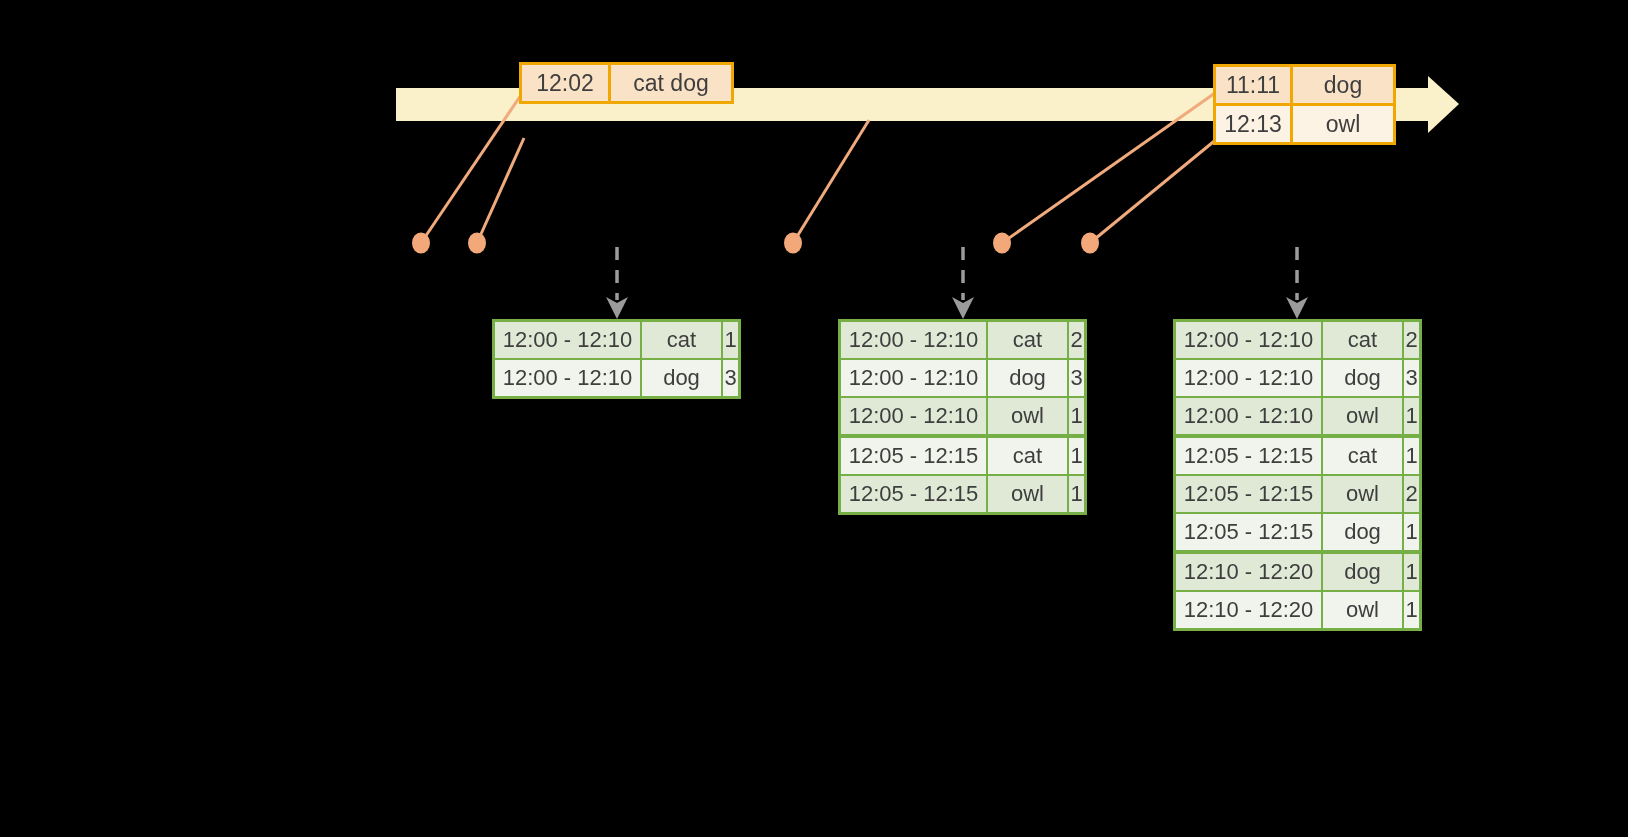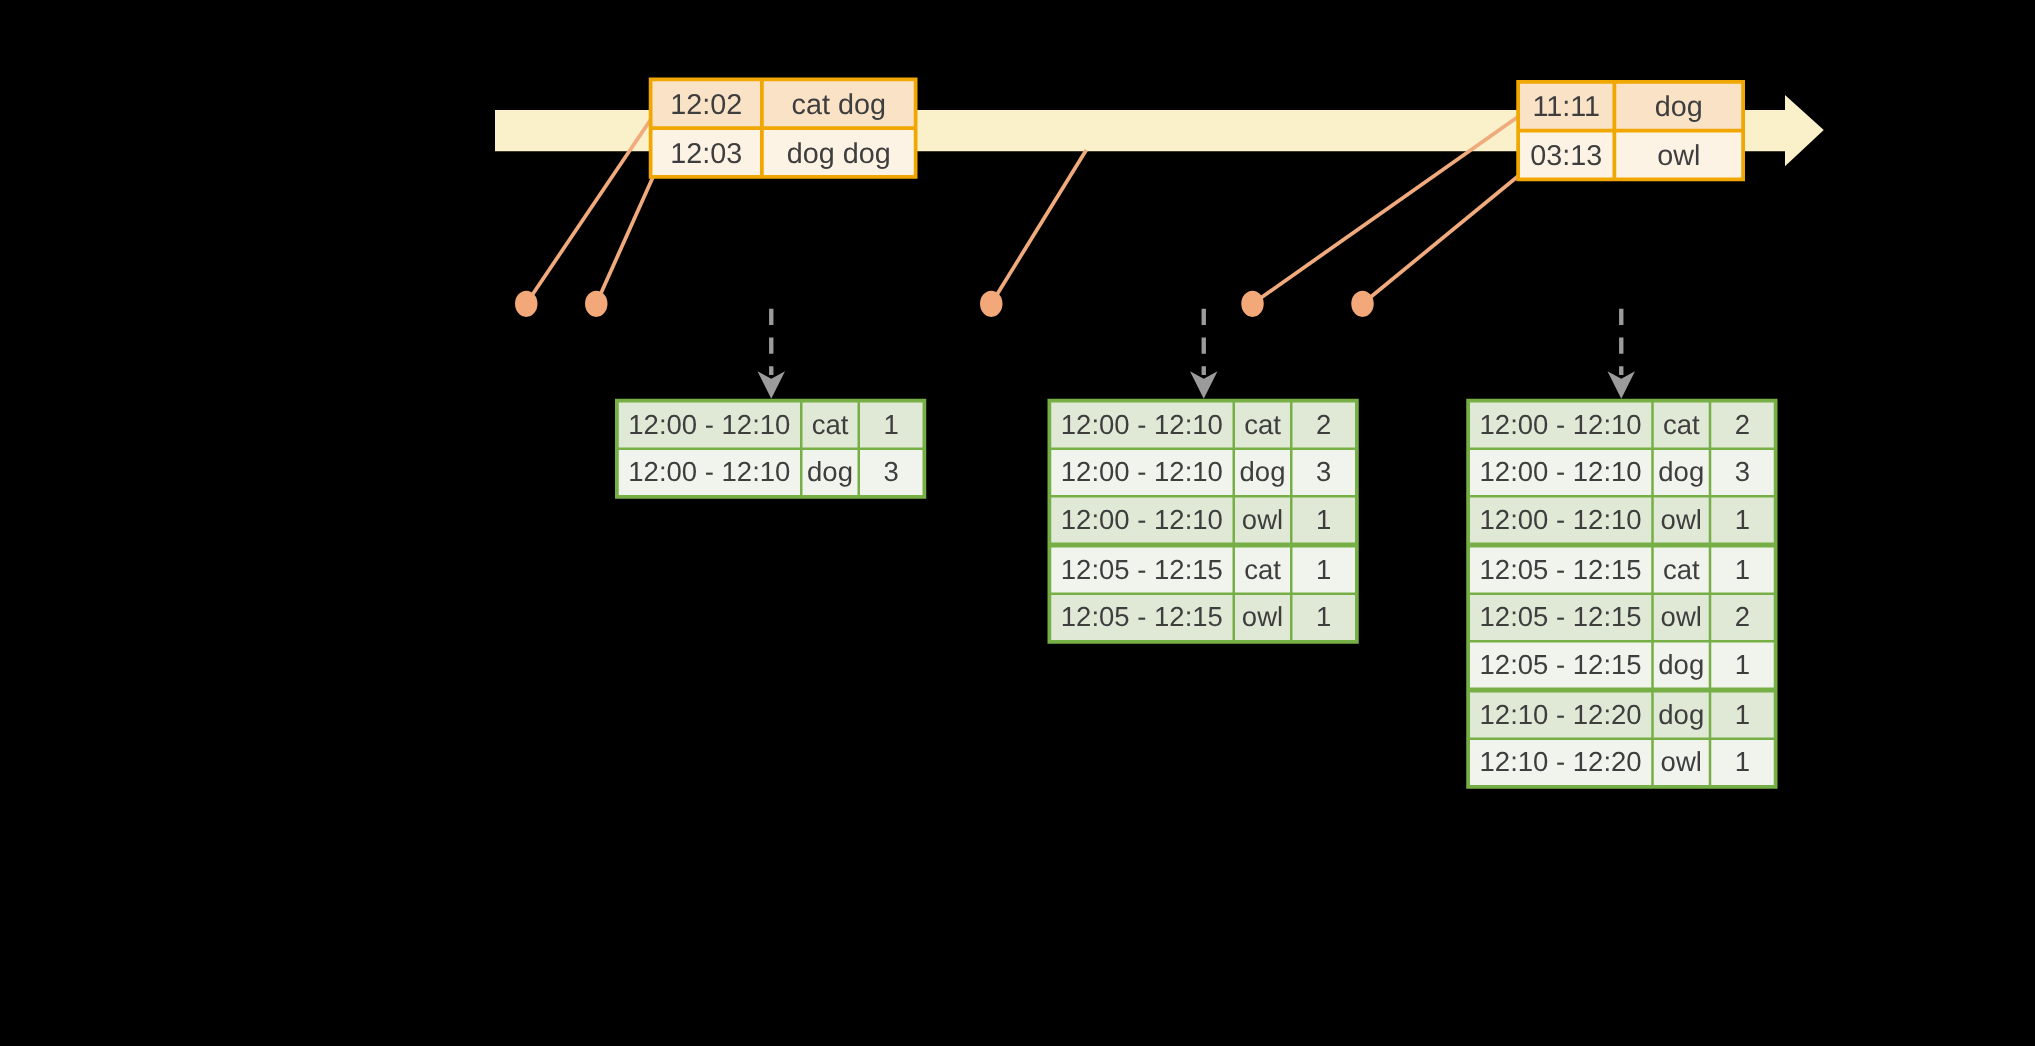--- a/index.html
+++ b/index.html
@@ -37,21 +37,21 @@
   }
   .rrow{display:flex;gap:2px;}
   .rrow.group-start{margin-top:2px;}
   .rcell{
     display:flex;align-items:center;justify-content:center;
     font-size:22px;height:36px;
   }
   .r-dark  .rcell{background:#DFE9D6;}
   .r-light .rcell{background:#F0F4EC;}
   .rwin{width:145px;}
-  .rword{width:44px;}
+  .rword{width:79px;}
   .rcount{flex:1;}
   #result-table-0{left:492px;top:319px;}
   #result-table-1{left:838px;top:319px;}
   #result-table-2{left:1173px;top:319px;}
 </style>
 </head>
 <body>
 
 <div class="canvas">
 
@@ -84,32 +84,28 @@
       <line x1="1297" y1="247" x2="1297" y2="300" stroke="#9B9B9B" stroke-width="3.5" stroke-dasharray="13 10"></line>
       <polygon points="1286,297 1297,319 1308,297 1297,303" fill="#9B9B9B"></polygon>
     </g>
   </svg>
 
   <div class="event-table" id="event-table-0">
       <div class="erow e-peach">
         <div class="ecell etime">12:02</div>
         <div class="ecell ewords">cat dog</div>
       </div>
-      <div class="erow e-cream">
-        <div class="ecell etime">12:03</div>
-        <div class="ecell ewords">dog dog</div>
-      </div>
     </div>
   <div class="event-table" id="event-table-2">
       <div class="erow e-peach">
         <div class="ecell etime">11:11</div>
         <div class="ecell ewords">dog</div>
       </div>
       <div class="erow e-cream">
-        <div class="ecell etime">03:13</div>
+        <div class="ecell etime">12:13</div>
         <div class="ecell ewords">owl</div>
       </div>
     </div>
 
   <div class="result-table" id="result-table-0">
       <div class="rrow r-dark">
         <div class="rcell rwin">12:00 - 12:10</div>
         <div class="rcell rword">cat</div>
         <div class="rcell rcount">1</div>
       </div>

